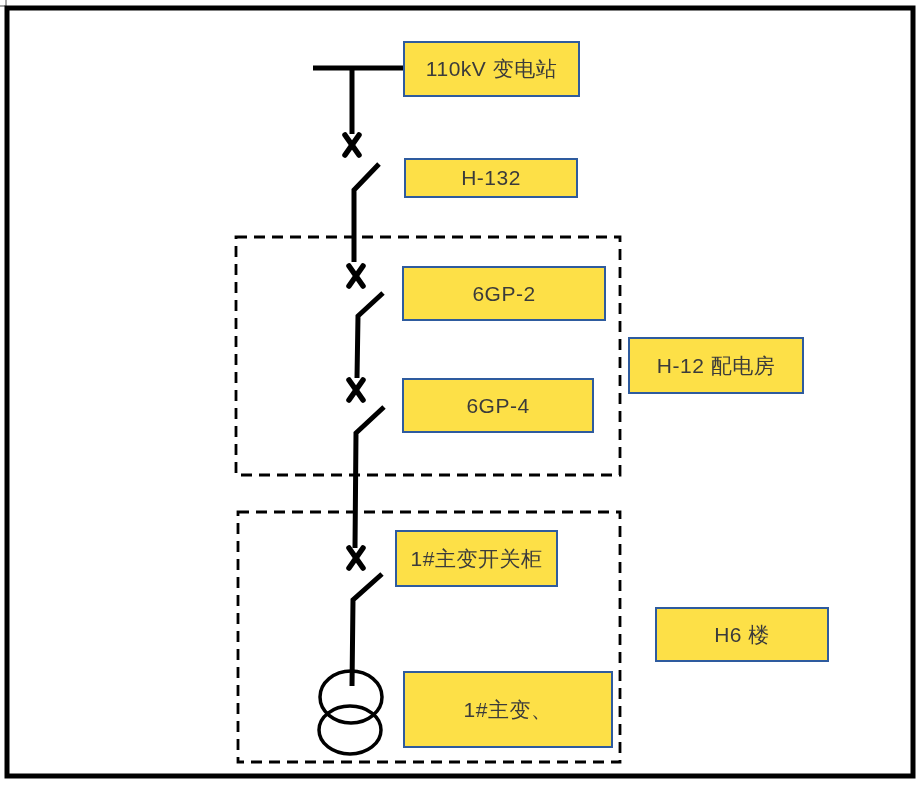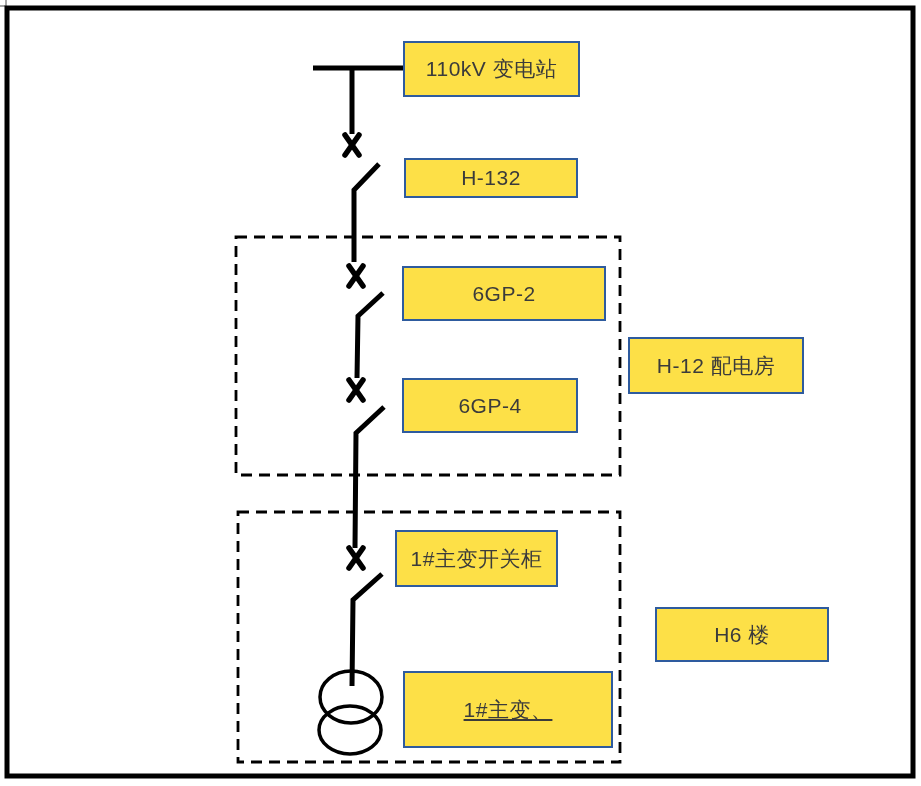--- a/index.html
+++ b/index.html
@@ -31,21 +31,20 @@
     display: flex;
     align-items: center;
     justify-content: center;
     text-align: center;
     box-sizing: border-box;
     letter-spacing: 0.5px;
   }
   .label-box.two-line {
     flex-direction: row;
     line-height: 36px;
-    text-decoration: underline;
   }
   .corner-artifact {
     position: absolute;
     left: 0; top: 0;
     width: 7px; height: 7px;
     border-right: 2px solid #a6a6a6;
     border-bottom: 2px solid #a6a6a6;
     box-sizing: border-box;
   }
 </style>
@@ -100,21 +99,21 @@
       <ellipse cx="350" cy="730" rx="31" ry="24"></ellipse>
     </g>
   </svg>
 
   <div class="label-box" style="left:403px; top:41px; width:177px; height:56px;">110kV 变电站</div>
 
   <div class="label-box" style="left:404px; top:158px; width:174px; height:40px;">H-132</div>
 
   <div class="label-box" style="left:402px; top:255px; width:204px; height:55px;margin-top:11px;">6GP-2</div>
 
-  <div class="label-box" style="left:402px; top:378px; width:176px; height:55px;">6GP-4</div>
+  <div class="label-box" style="left:402px; top:378px; width:192px; height:55px;">6GP-4</div>
 
   <div class="label-box" style="left:628px; top:337px; width:176px; height:57px;">H-12 配电房</div>
 
   <div class="label-box" style="left:395px; top:530px; width:163px; height:57px;">1#主变开关柜</div>
 
   <div class="label-box" style="left:635px; top:607px; width:174px; height:55px;margin-left:20px;">H6 楼</div>
 
   <div class="label-box two-line" style="left:403px; top:671px; width:210px; height:77px;">
     <span>1#主变、</span>
   </div>

